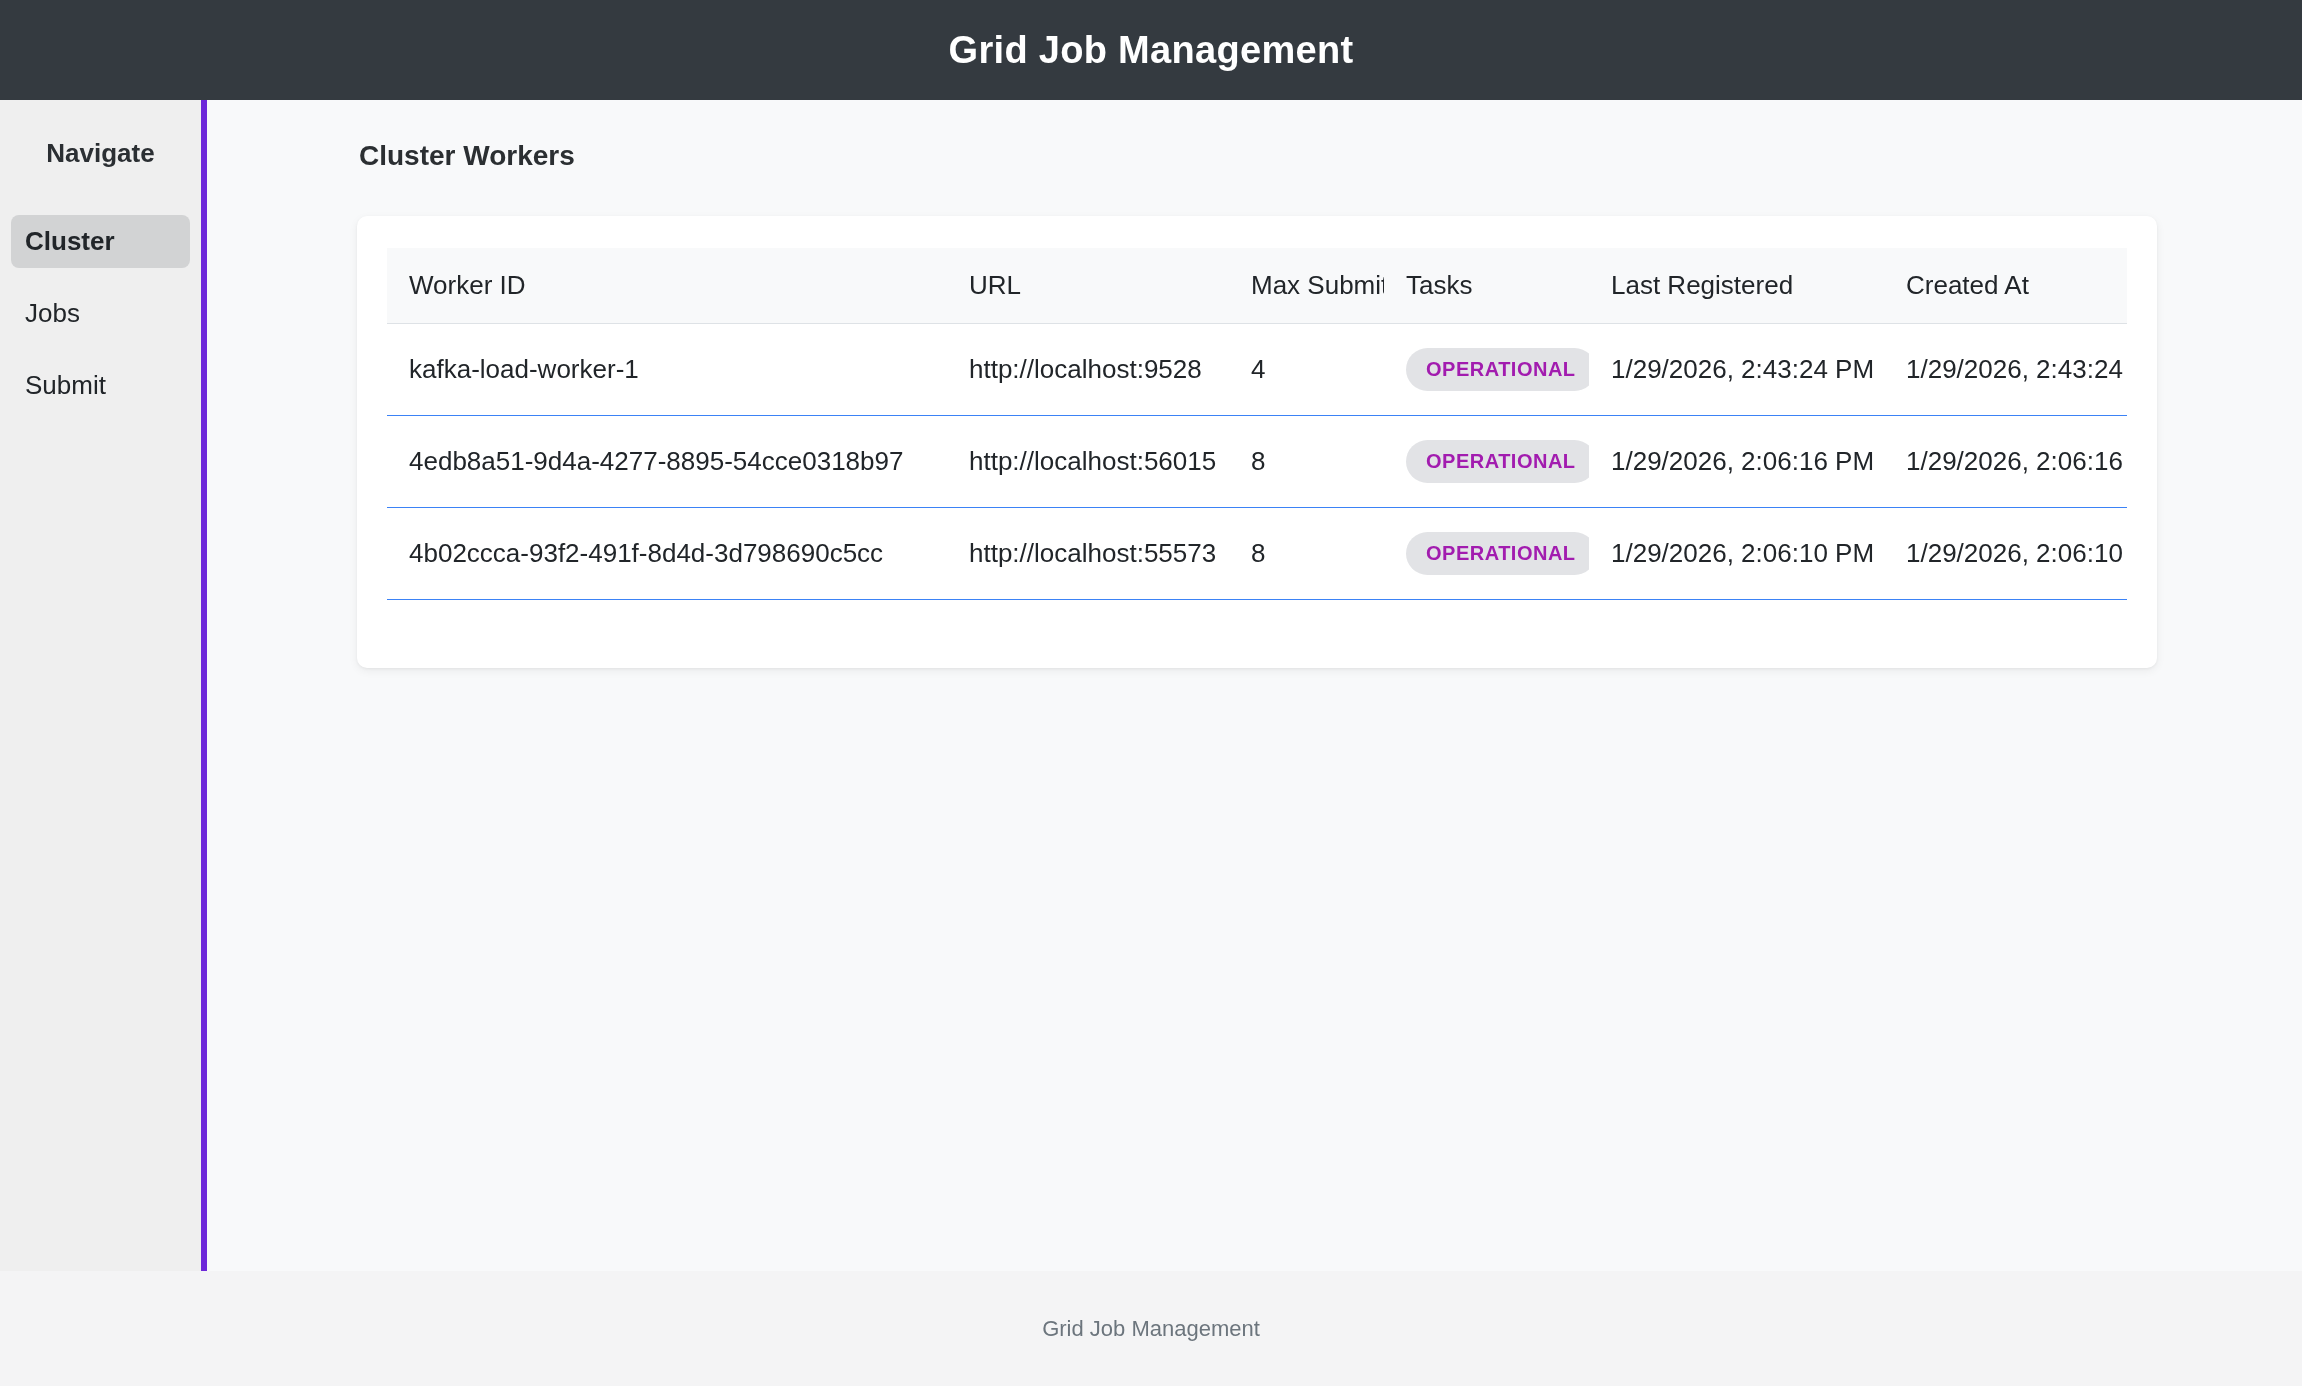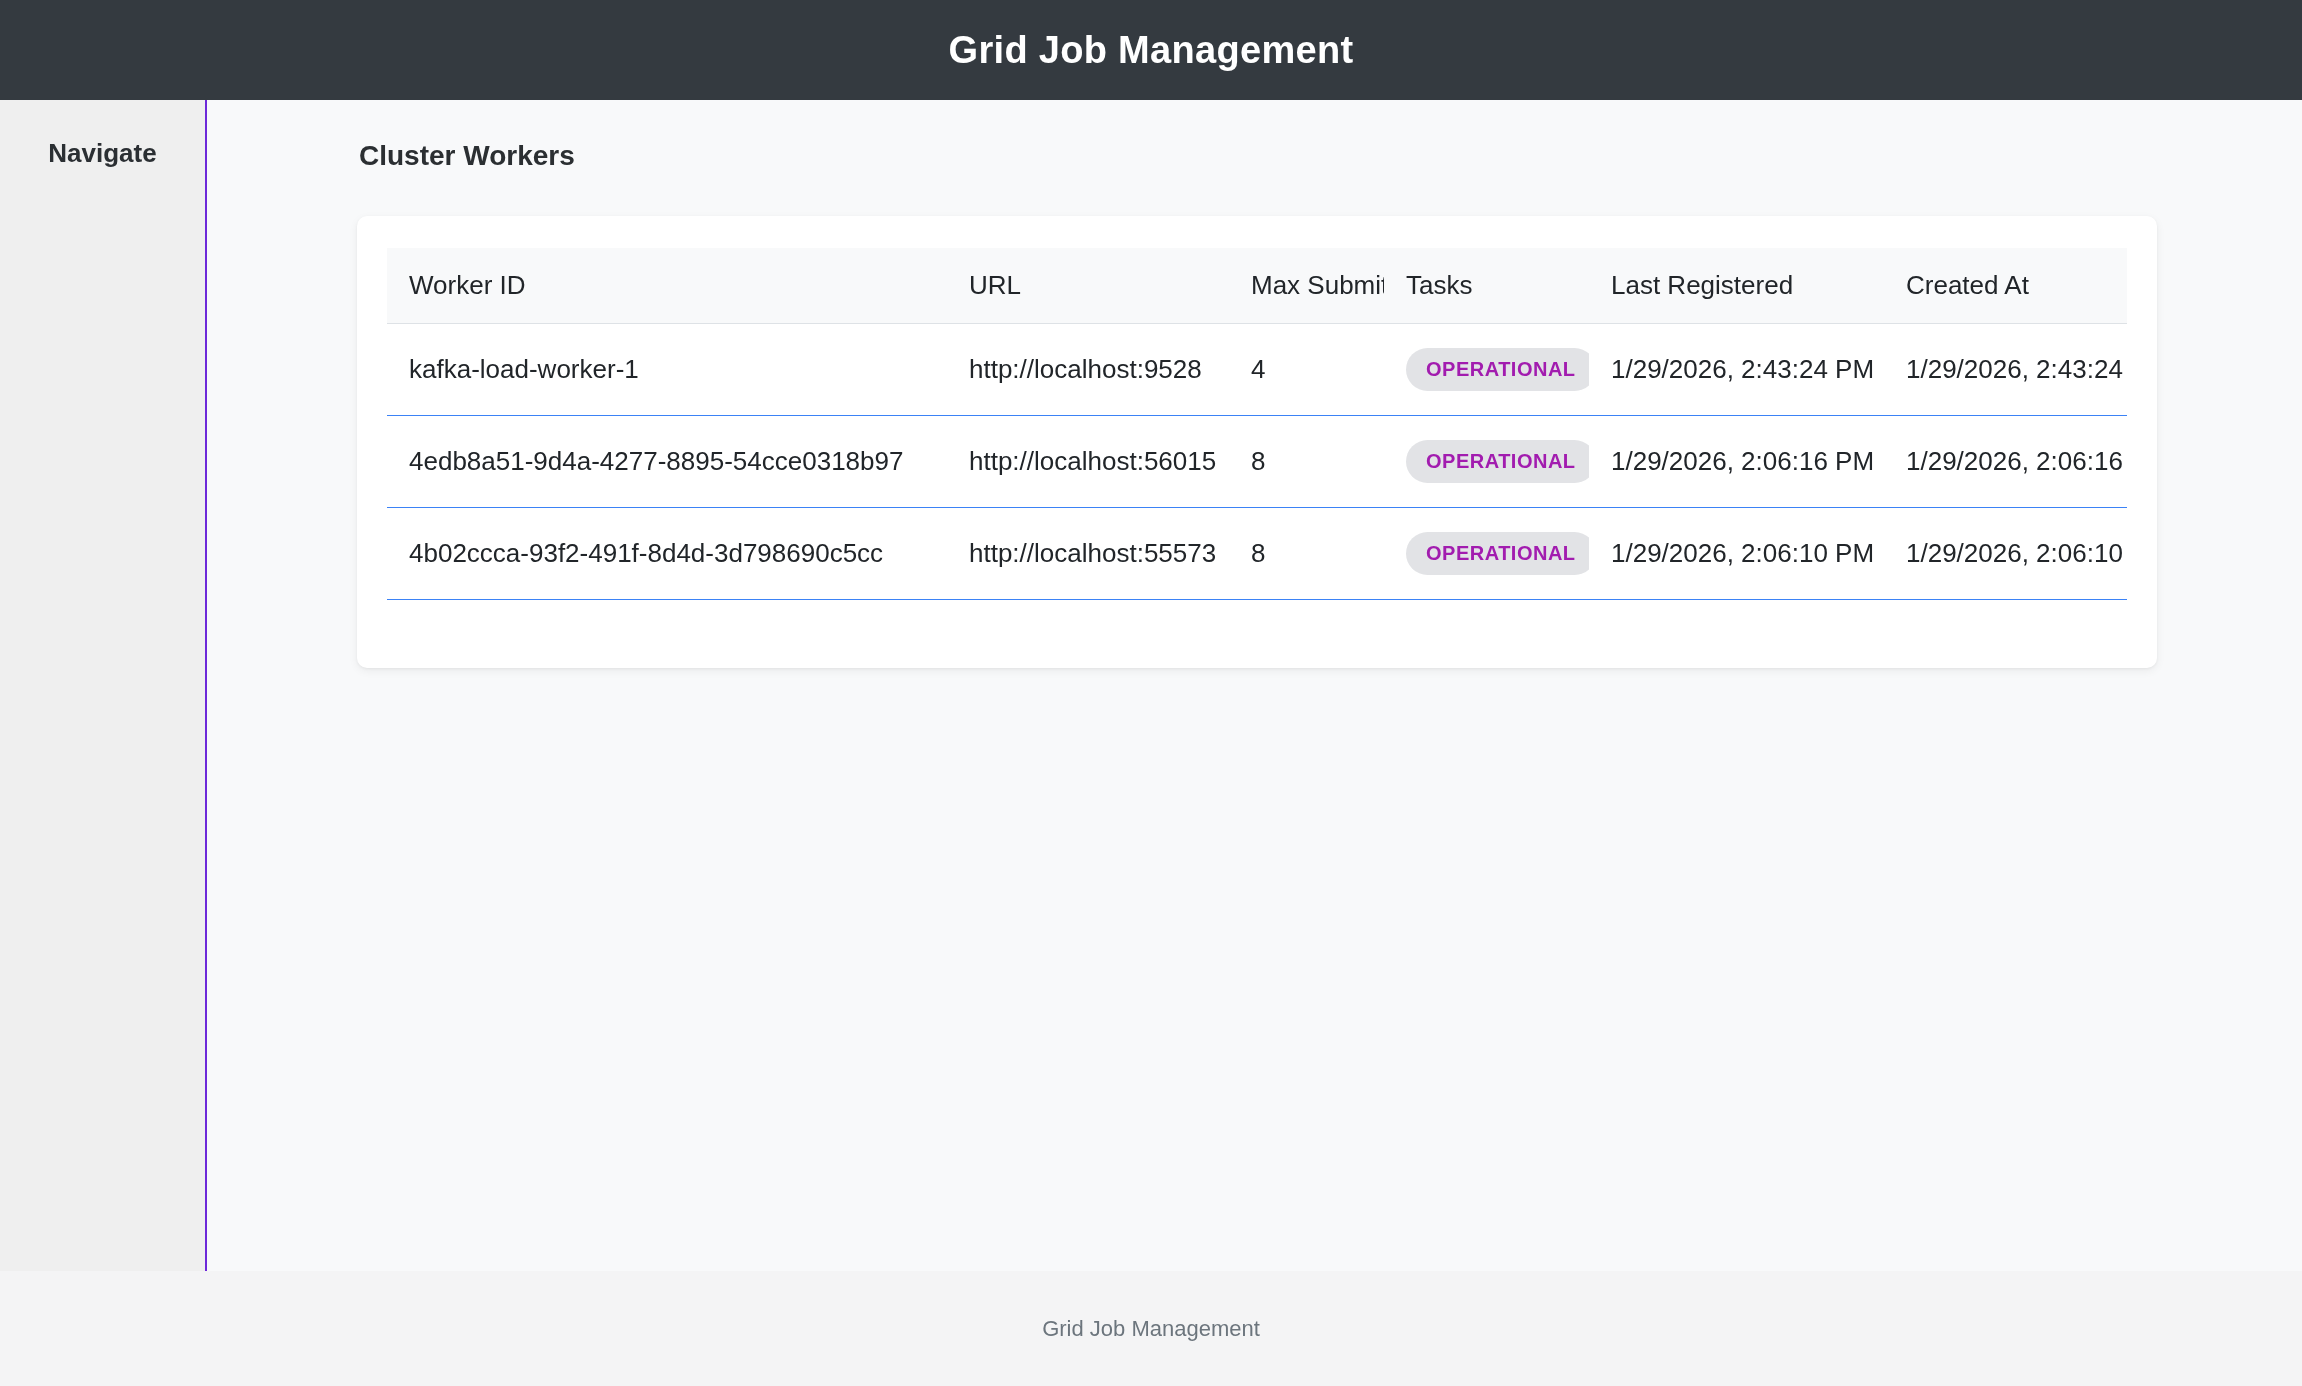--- a/index.html
+++ b/index.html
@@ -33,21 +33,21 @@
   .layout {
     display: flex;
     height: 1171px;
   }
 
   
   .sidebar {
     width: 207px;
     flex: 0 0 207px;
     background: #efefef;
-    border-right: 2px solid #6d28d9;
+    border-right: 6px solid #6d28d9;
     padding-top: 38px;
   }
   .sidebar-heading {
     text-align: center;
     font-weight: 700;
     font-size: 26px;
     color: #2b2f33;
     margin: 0 0 46px 0;
   }
   .nav-list {
@@ -139,20 +139,25 @@
 <body>
 
 <header class="app-header">
   <div class="title">Grid Job Management</div>
 </header>
 
 <div class="layout">
 
   <aside class="sidebar">
     <div class="sidebar-heading">Navigate</div>
+    <ul class="nav-list" id="nav-list">
+        <li class="nav-item active">Cluster</li>
+        <li class="nav-item">Jobs</li>
+        <li class="nav-item">Submit</li>
+      </ul>
   </aside>
 
   <main class="main">
     <h2 class="page-title">Cluster Workers</h2>
 
     <section class="card">
       <table class="workers">
         <colgroup>
           <col style="width:560px">
           <col style="width:282px">

